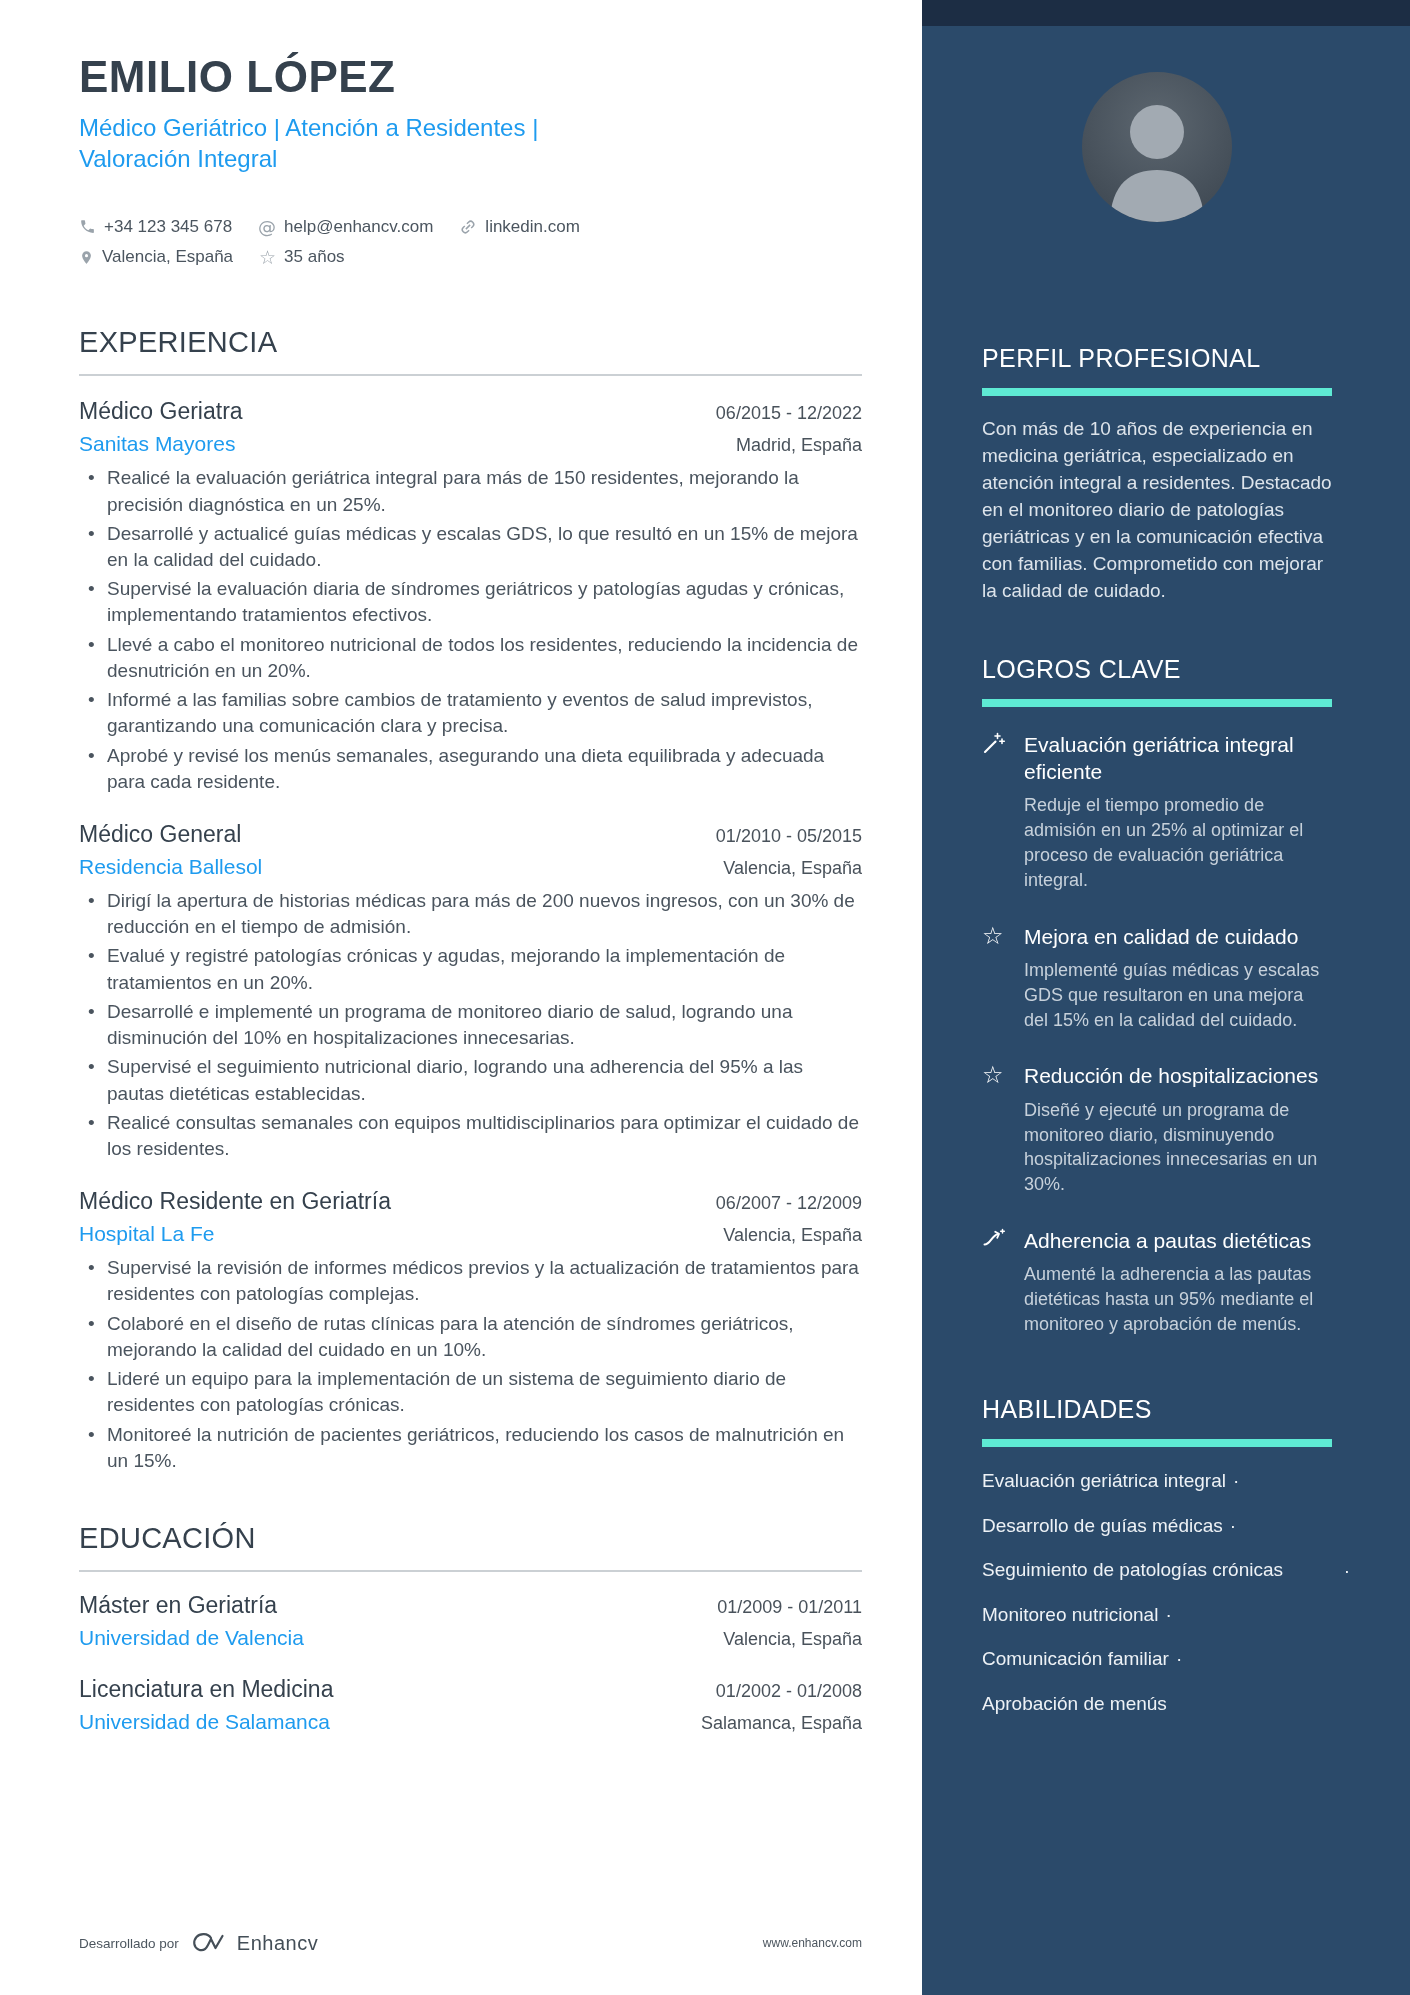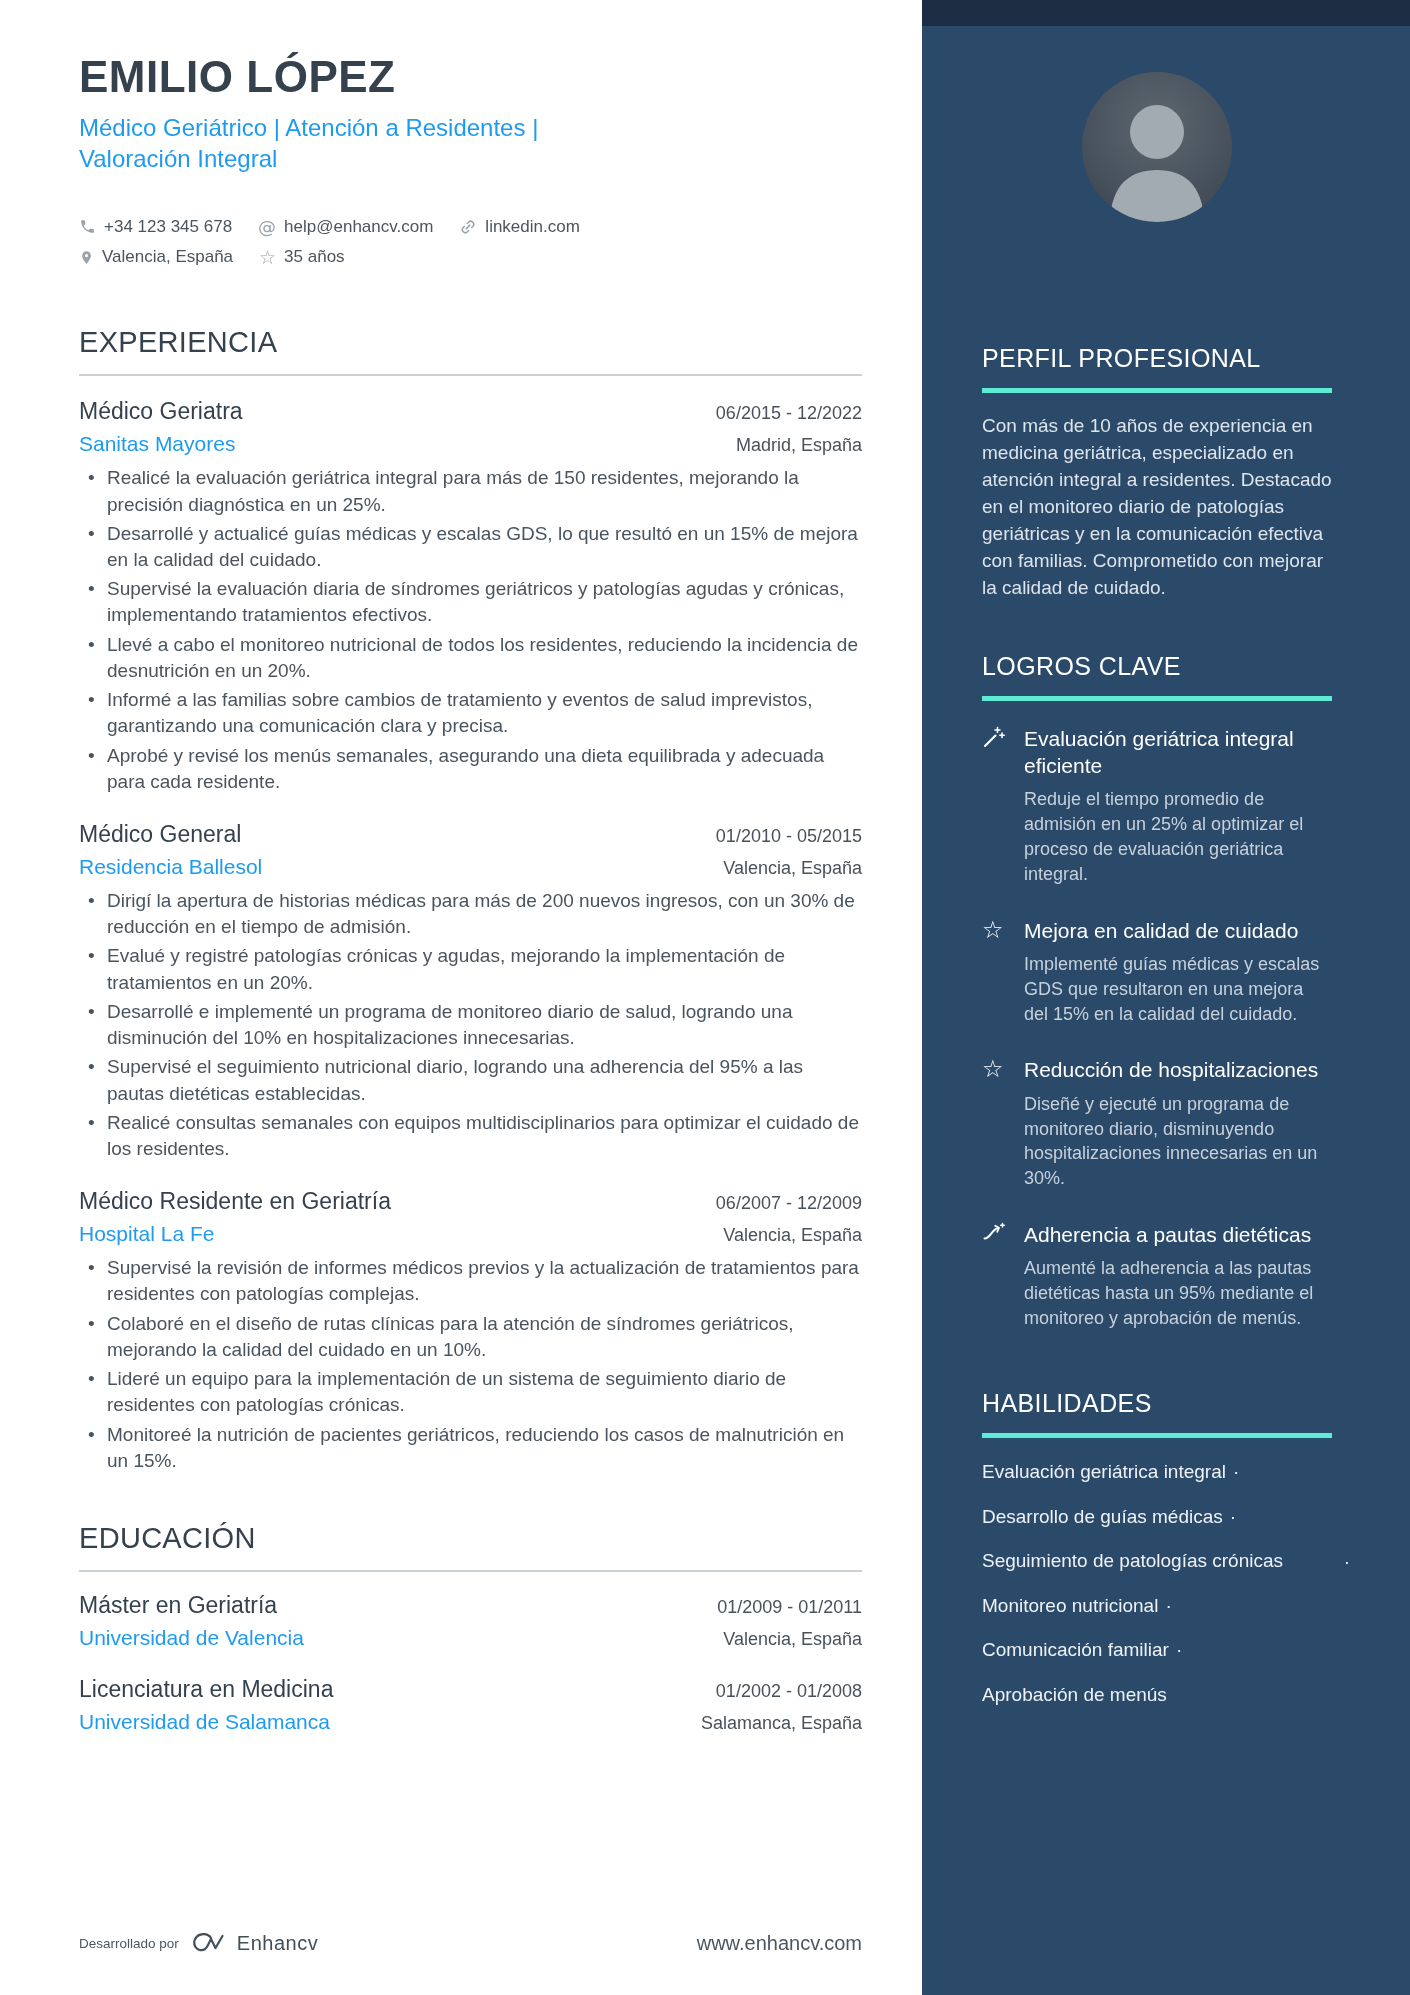--- a/index.html
+++ b/index.html
@@ -36,36 +36,36 @@
   .bullets li { position:relative; padding-left:28px; font-size:19px; line-height:1.38;
                 color:var(--body,#4a545e); margin-bottom:3px; }
   .bullets li::before { content:"•"; position:absolute; left:9px; color:var(--body,#4a545e); }
 
   .edu { margin-top:20px; margin-bottom:26px; }
 
   .footer { position:absolute; left:79px; right:60px; bottom:40px; display:flex; align-items:center; }
   .f-left { display:flex; align-items:center; gap:11px; }
   .powered { font-size:13.5px; color:#4c565f; }
   .brand { font-size:20px; letter-spacing:.5px; color:#434e57; }
-  .f-url { margin-left:auto; font-size:20px; color:#4c565f; }
+  .f-url { margin-left:auto; font-size:12px; color:#4c565f; }
 
   
   .sidebar { width:488px; background:var(--sidebar_bg,#2b4a6a); position:relative;
              padding:0 78px 40px 60px; }
   .sidebar::before { content:""; position:absolute; top:0; left:0; right:0; height:26px;
                      background:var(--sidebar_top,#1c2d44); }
 
   .photo { width:150px; height:150px; border-radius:50%; margin:72px auto 0; overflow:hidden;
            background:radial-gradient(circle at 50% 35%, #5d6770 0%, #49535d 55%, #39434d 100%); }
   .photo svg { display:block; }
 
   .s-section { margin-top:50px; }
   .s-first { margin-top:122px; }
   .s-h { font-size:25px; font-weight:500; letter-spacing:.4px; color:var(--sidebar_text,#ffffff);
-         padding-bottom:15px; border-bottom:5px solid #5eead4; }
+         padding-bottom:15px; border-bottom:8px solid #5eead4; }
   .s-p { margin-top:20px; font-size:19px; line-height:1.42; color:#dde4eb; }
 
   .ach { display:flex; gap:15px; margin-top:24px; }
   .ach + .ach { margin-top:30px; }
   .ach-icon { flex:0 0 27px; width:27px; color:var(--sidebar_text,#ffffff); font-size:24px;
               line-height:1.15; text-align:left; }
   .ach-title { font-size:21px; font-weight:500; line-height:1.3; color:var(--sidebar_text,#ffffff); }
   .ach-text { margin-top:8px; font-size:18px; line-height:1.38; color:var(--sidebar_body,#c7d1db); }
 
   .skills { margin-top:21px; }

